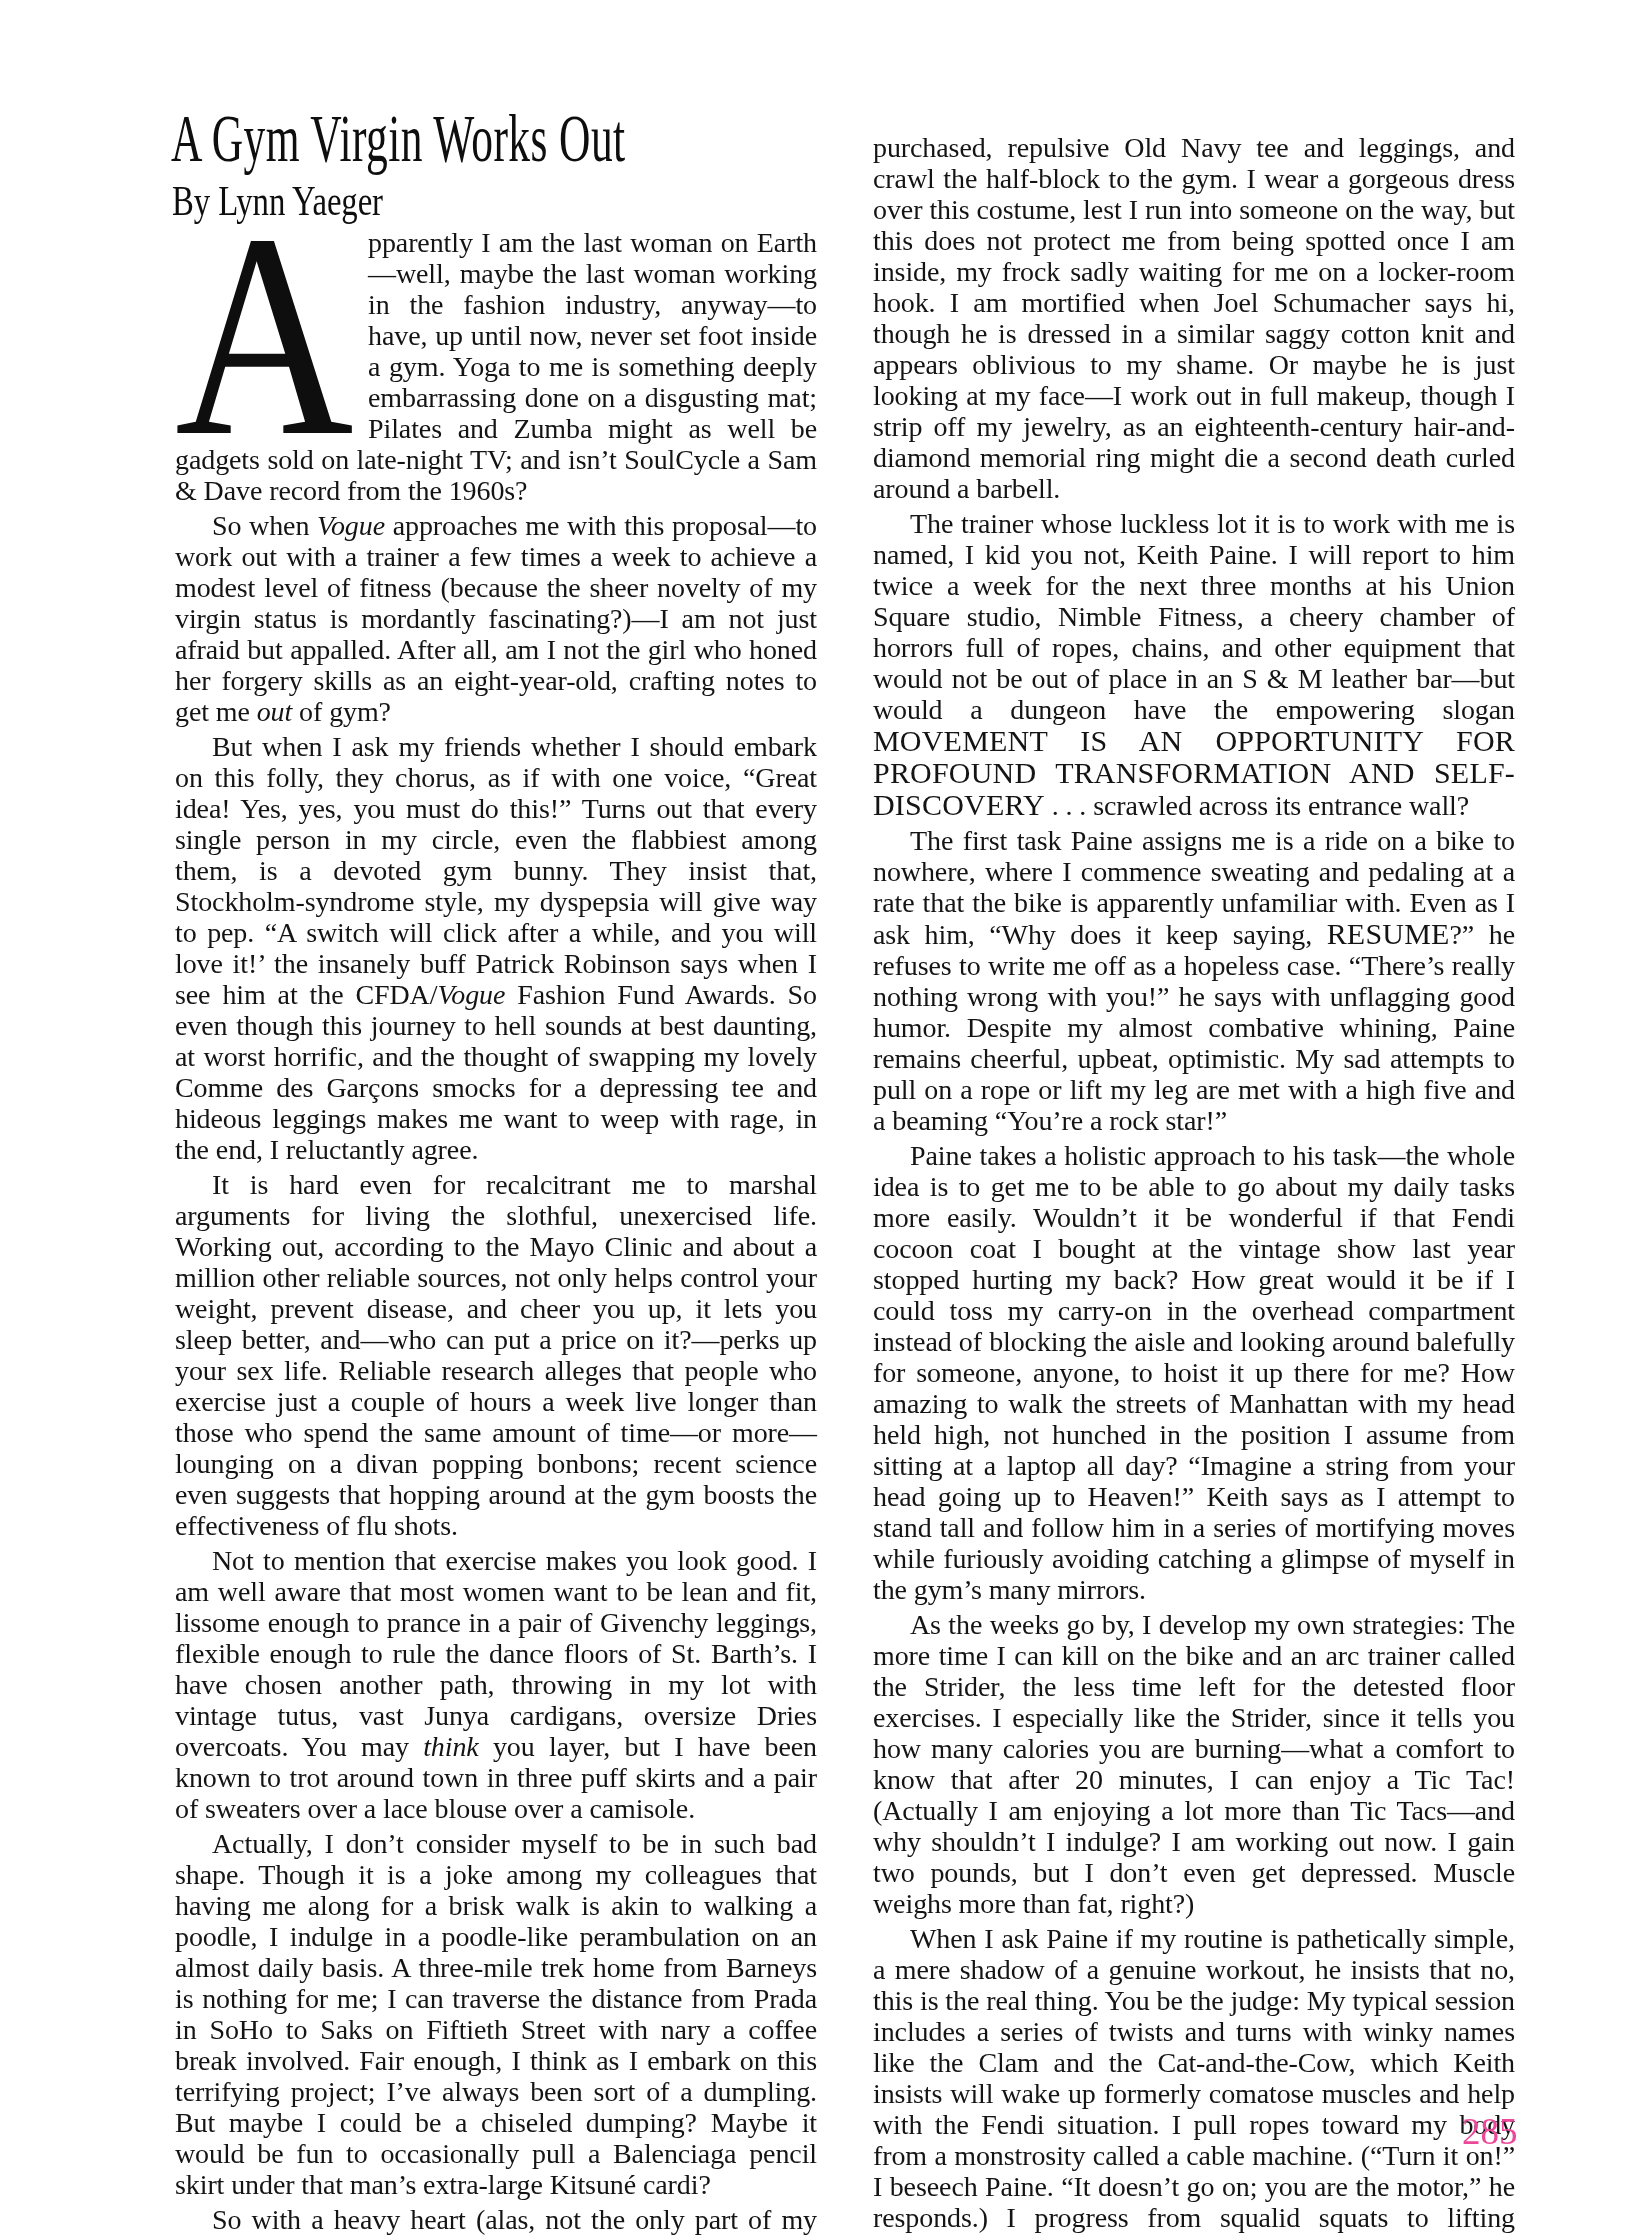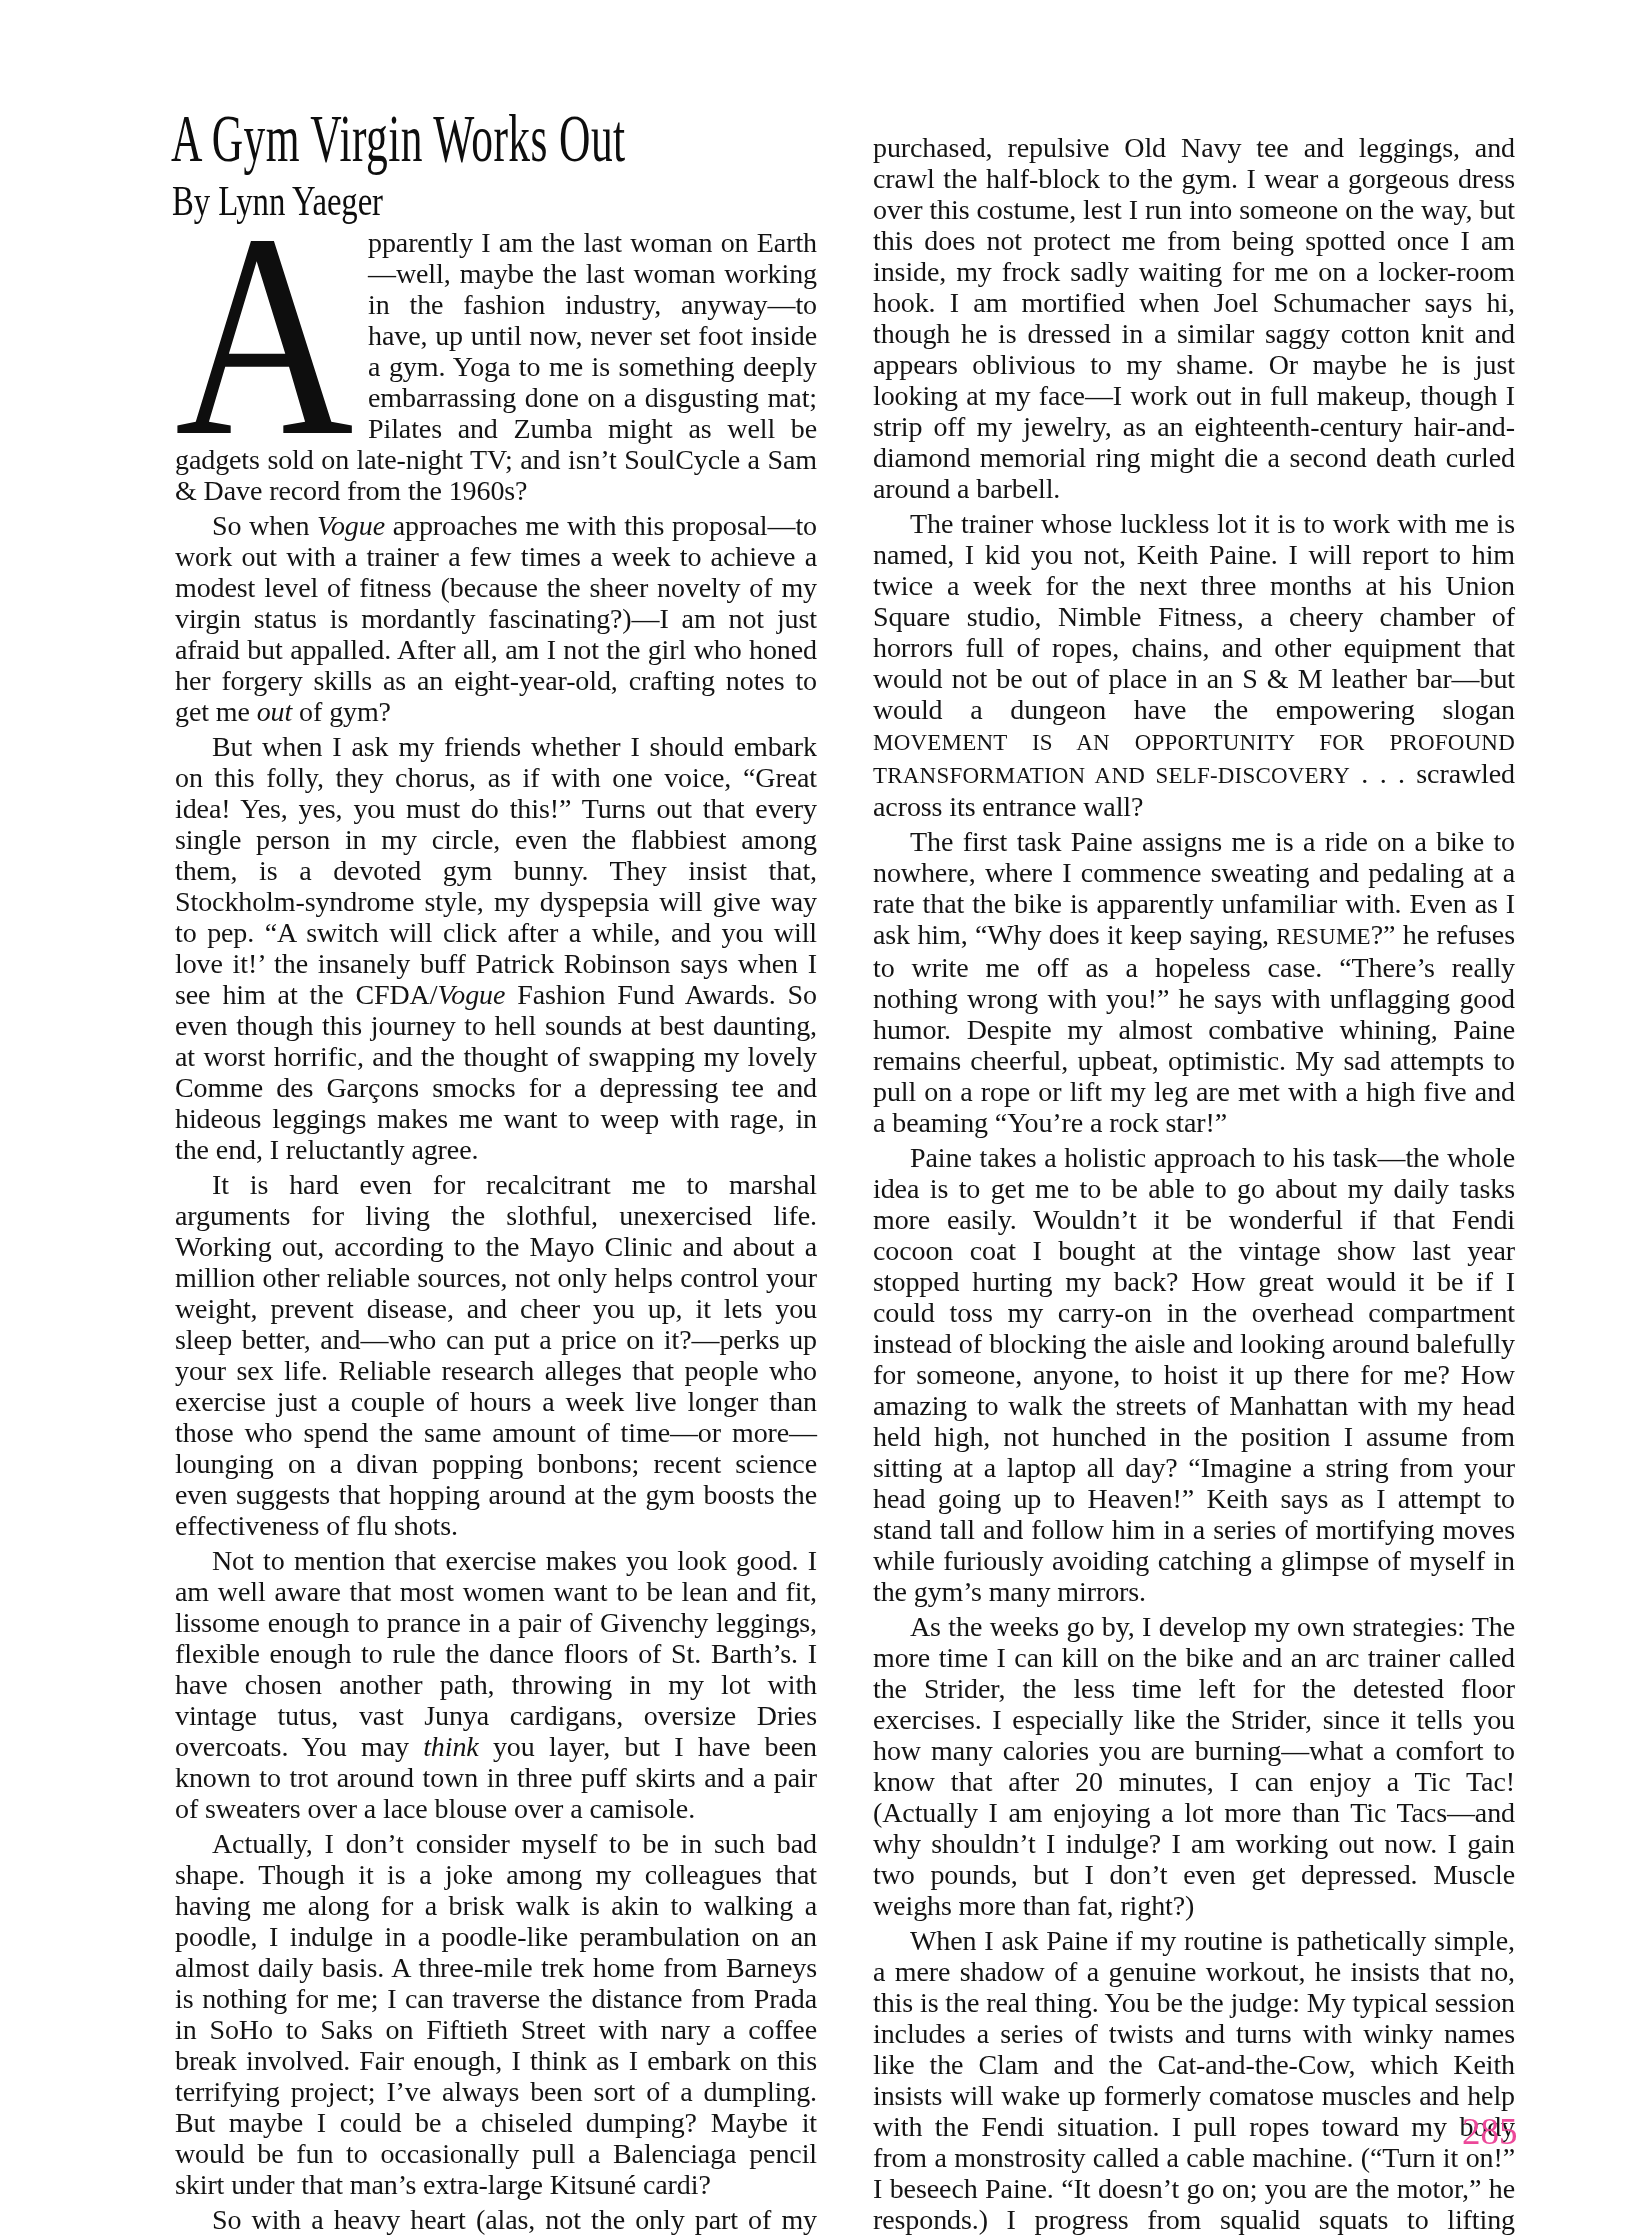--- a/index.html
+++ b/index.html
@@ -42,21 +42,21 @@
     transform:scaleX(0.78);
     transform-origin:left top;
     margin:3.8px 0 0 1.3px;
     text-align:left;
     color:#0e0e0e;
   }
   .para{margin:4px;}
   .para.indent{text-indent:37px;}
   .para.jlast{text-align-last:justify;}
   .it{font-style:italic;}
-  .sc{font-size:23px;letter-spacing:0.2px;}
+  .sc{font-size:30px;letter-spacing:0.2px;}
   .dropcap{
     float:left;
     width:193px;
     height:217px;
     font-size:291px;
     line-height:217px;
     font-weight:400;
     transform:scaleX(0.85);
     transform-origin:left bottom;
     text-indent:0;

